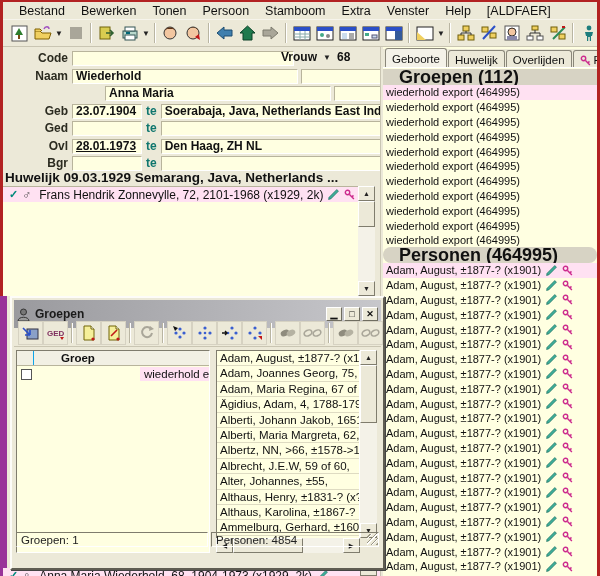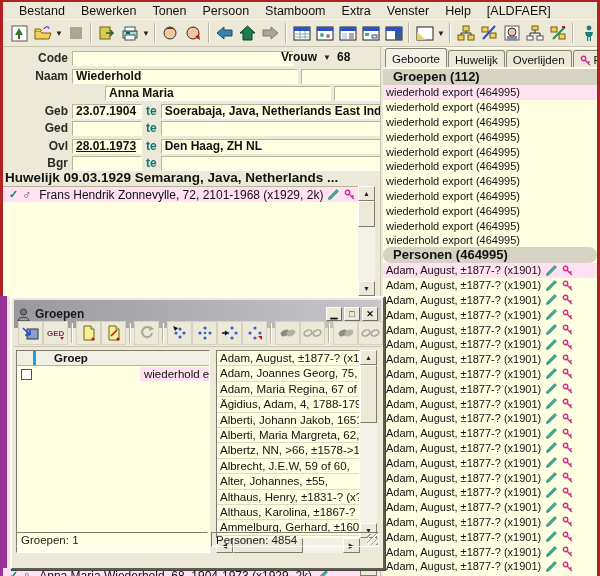--- a/index.html
+++ b/index.html
@@ -54,21 +54,21 @@
 
   
   #splitter { position:absolute; left:380px; top:47px; width:3px; height:529px; background:#ece9d8; border-left:1px solid #c9c5b2; }
   #right-panel { position:absolute; left:383px; top:47px; width:214px; height:529px; background:#ffffe1; overflow:hidden; }
   #rp-tabs { position:absolute; left:0; top:2px; width:214px; height:19px; background:#ece9d8; display:flex;
              align-items:flex-end; padding-left:2px; border-bottom:1px solid #fff; }
   .tab { height:17px; background:#ece9d8; border:1px solid #8a877a; border-bottom:none; border-radius:3px 3px 0 0;
          font-size:11.5px; color:#111; padding:2px 6px 0 6px; margin-right:1px; display:flex; align-items:center; gap:3px; white-space:nowrap; }
   .tab.active { height:19px; background:#f4f2e8; }
   .rp-header { position:absolute; left:0; width:214px; height:16px; background:#d7d3c4; font-weight:bold;
-               font-size:13px; color:#111; padding-left:10px; line-height:16px; }
+               font-size:18px; color:#111; padding-left:16px; line-height:16px; }
   .rp-list { position:absolute; left:0; width:214px; overflow:hidden; background:#ffffe1; }
   .rp-row { display:flex; align-items:center; height:14.8px; font-size:11px; color:#111; padding-left:3px;
             white-space:nowrap; overflow:hidden; }
   .rp-list div.rp-row:first-of-type { background:#ffe1f2; }
 
   
   #dialog { position:absolute; left:10px; top:296px; width:375px; height:274px; background:#ece9d8;
             border:2px solid; border-color:#fdfcf8 #5f5d52 #5f5d52 #fdfcf8; box-shadow:1px 1px 0 #444; }
   #dlg-title { position:absolute; left:2px; top:2px; right:2px; height:28px;
                background:linear-gradient(90deg,#9a9a9e,#c7c7cb); display:flex; align-items:center; padding:0 3px; }
@@ -76,21 +76,21 @@
   .cap-btn { width:16px; height:14px; background:#ece9d8; border:1px solid; border-color:#fff #6f6d60 #6f6d60 #fff;
              font-size:9px; font-weight:bold; color:#111; display:flex; align-items:center; justify-content:center; margin-left:2px; }
   #dlg-toolbar { position:absolute; left:2px; top:21px; right:2px; height:28px; display:flex; align-items:center;
                  padding-left:4px; border-bottom:1px solid #c9c5b2; }
   .dbtn { width:25px; height:24px; display:flex; align-items:center; justify-content:center;
           border:1px solid #d6d2c2; background:#ece9d8; flex:0 0 auto; }
 
   #dlg-left-list { position:absolute; left:4px; top:52px; width:194px; height:203px; background:#ffffe1;
                    border:1px solid; border-color:#7f7c6d #fff #fff #7f7c6d; overflow:hidden; }
   .col-header { height:15px; background:#f2f0e4; border-bottom:1px solid #b8b49c; display:flex; align-items:center; }
-  .col-header .ch-label { font-weight:bold; font-size:11.5px; color:#111; padding-left:18px; border-left:3px solid #0ea5e9; margin-left:16px; height:100%; display:flex; align-items:center; flex:1; }
+  .col-header .ch-label { font-weight:bold; font-size:11.5px; color:#111; padding-left:27px; border-left:1px solid #0ea5e9; margin-left:16px; height:100%; display:flex; align-items:center; flex:1; }
   #group-row { display:flex; align-items:center; height:16px; font-size:11.5px; color:#111; }
   #group-row .cbx { width:11px; height:11px; background:#fff; border:1px solid #555; margin:0 4px 0 4px; flex:0 0 auto; }
   #group-row .grp-txt { background:#ffe1f2; padding:1px 4px; margin-left:104px; white-space:nowrap; }
 
   #dlg-right-list { position:absolute; left:204px; top:52px; width:144px; height:203px; background:#ffffe1;
                     border:1px solid; border-color:#7f7c6d #fff #fff #7f7c6d; overflow:hidden; }
   .dlg-prow { height:15.4px; font-size:11.5px; color:#111; padding:1px 0 0 3px; border-bottom:1px solid #dedbc2;
               white-space:nowrap; overflow:hidden; }
 
   #dlg-status { position:absolute; left:2px; bottom:20px; right:2px; height:17px; display:flex; gap:3px; padding:1px 2px; }

